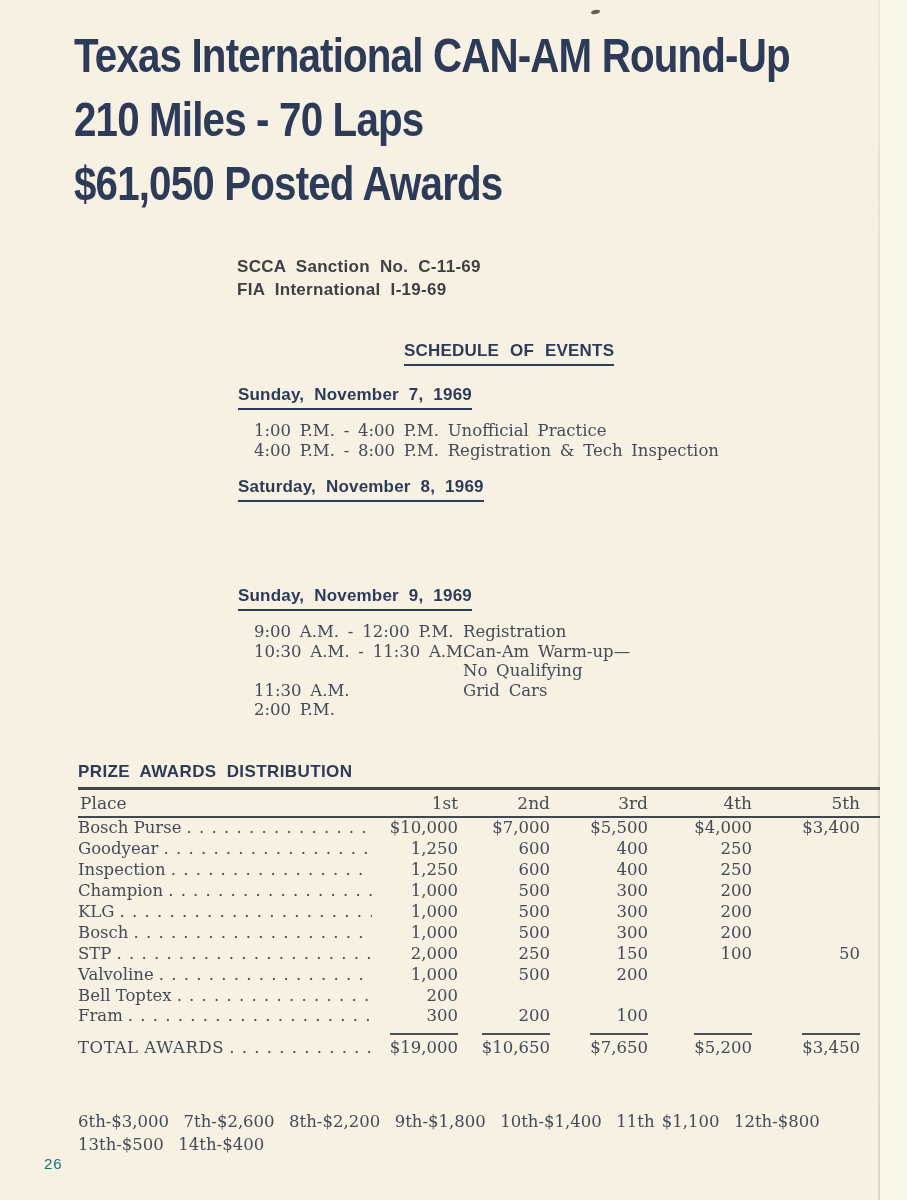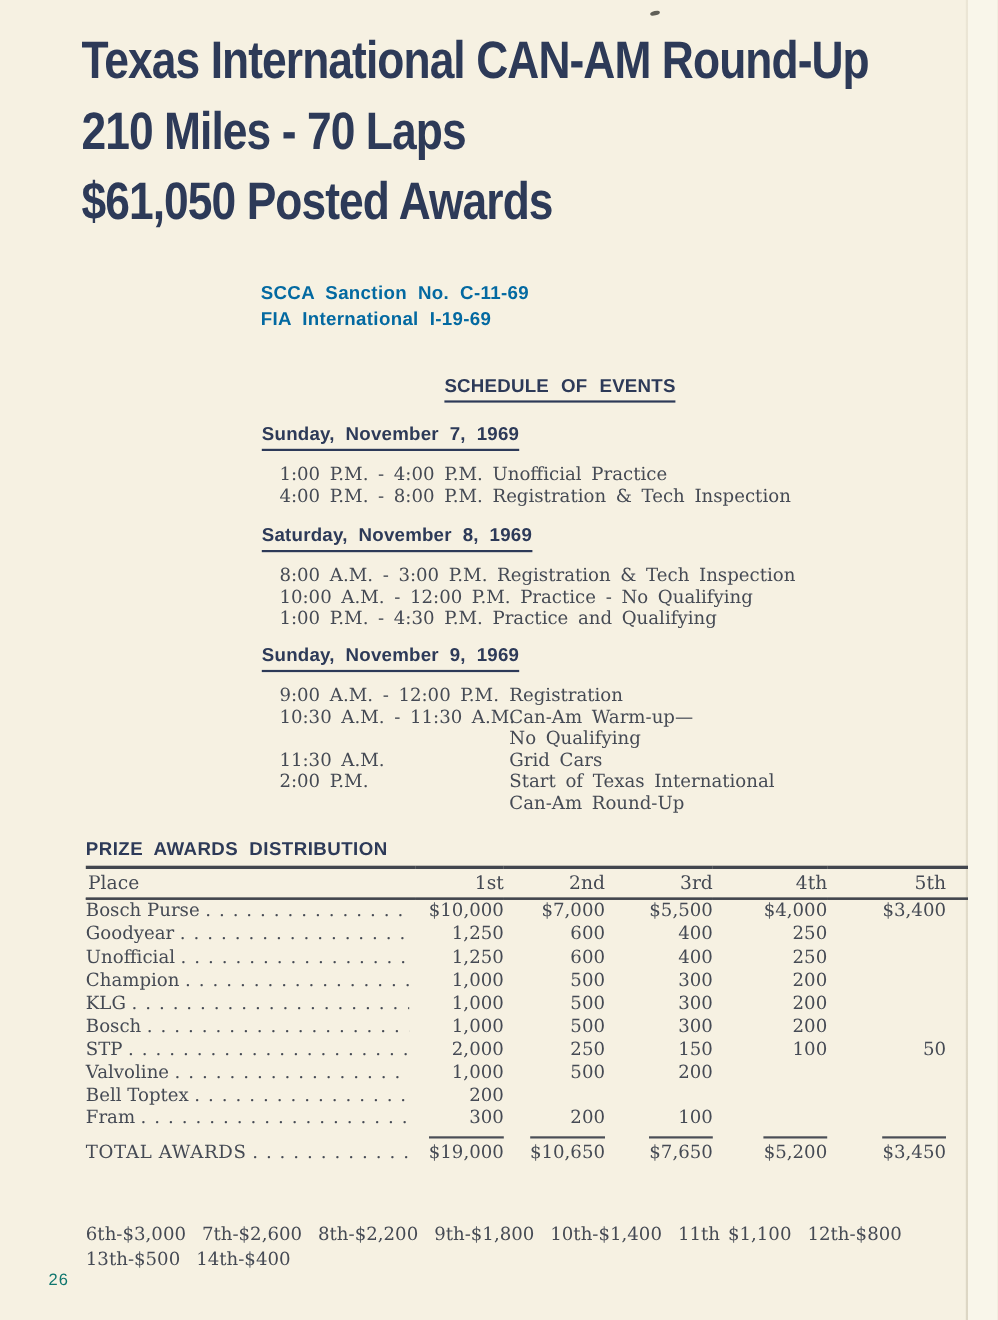--- a/index.html
+++ b/index.html
@@ -24,21 +24,21 @@
   .speck{position:absolute;left:591px;top:10px;width:9px;height:4px;background:#45453f;
     border-radius:50%;transform:rotate(-14deg);opacity:.85;}
 
   
   .title-block{position:absolute;left:74px;top:24px;transform:scaleX(.84);transform-origin:0 0;}
   .title-line{font-weight:700;font-size:48px;line-height:64px;letter-spacing:-1px;
     white-space:nowrap;color:var(--ink-navy);}
 
   
   .sanction{position:absolute;left:237px;top:255px;font-weight:700;font-size:17px;
-    line-height:23px;word-spacing:5px;letter-spacing:.3px;color:#0369a1;}
+    line-height:23px;word-spacing:5px;letter-spacing:.3px;color:#404040;}
 
   
   .schedule-heading{position:absolute;left:404px;top:341px;font-weight:700;font-size:17px;
     letter-spacing:.2px;word-spacing:6px;border-bottom:2px solid var(--ink-navy);
     padding-bottom:3px;display:inline-block;}
   .day{position:absolute;left:238px;}
   .day-friday{top:385px;}
   .day-saturday{top:477px;}
   .day-sunday{top:586px;}
   .day-title{font-weight:700;font-size:17px;letter-spacing:.2px;word-spacing:5px;
@@ -98,25 +98,20 @@
   <section class="day day-friday">
     <div class="day-title">Sunday, November 7, 1969</div>
     <div class="day-items">
       <div>1:00 P.M. - 4:00 P.M. Unofficial Practice</div>
       <div>4:00 P.M. - 8:00 P.M. Registration &amp; Tech Inspection</div>
     </div>
   </section>
 
   <section class="day day-saturday">
     <div class="day-title">Saturday, November 8, 1969</div>
-    <div class="day-items">
-      <div>8:00 A.M. - 3:00 P.M. Registration &amp; Tech Inspection</div>
-      <div>10:00 A.M. - 12:00 P.M. Practice - No Qualifying</div>
-      <div>1:00 P.M. - 4:30 P.M. Practice and Qualifying</div>
-    </div>
   </section>
 
   <section class="day day-sunday">
     <div class="day-title">Sunday, November 9, 1969</div>
     <div class="day-items">
       <div class="srow">
         <div class="stime">9:00 A.M. - 12:00 P.M.</div>
         <div class="sdesc">
           <div>Registration</div>
         </div>
@@ -129,24 +124,20 @@
         </div>
       </div>
       <div class="srow">
         <div class="stime">11:30 A.M.</div>
         <div class="sdesc">
           <div>Grid Cars</div>
         </div>
       </div>
       <div class="srow">
         <div class="stime">2:00 P.M.</div>
-        <div class="sdesc">
-          <div>Start of Texas International</div>
-          <div>Can-Am Round-Up</div>
-        </div>
       </div>
     </div>
   </section>
 
   <div class="prize-heading">PRIZE AWARDS DISTRIBUTION</div>
 
   <table class="prize">
     <colgroup>
       <col style="width:300px">
         <col style="width:80px">
@@ -188,21 +179,21 @@
           </td>
           <td class="num">1,250</td>
           <td class="num">600</td>
           <td class="num">400</td>
           <td class="num">250</td>
           <td class="num"></td>
         </tr>
         <tr>
           <td>
             <div class="lwrap">
-              <span class="rlabel">Unofficial</span>
+              <span class="rlabel">Inspection</span>
               <span class="dots"></span>
             </div>
           </td>
           <td class="num">1,250</td>
           <td class="num">600</td>
           <td class="num">400</td>
           <td class="num">250</td>
           <td class="num"></td>
         </tr>
         <tr>

